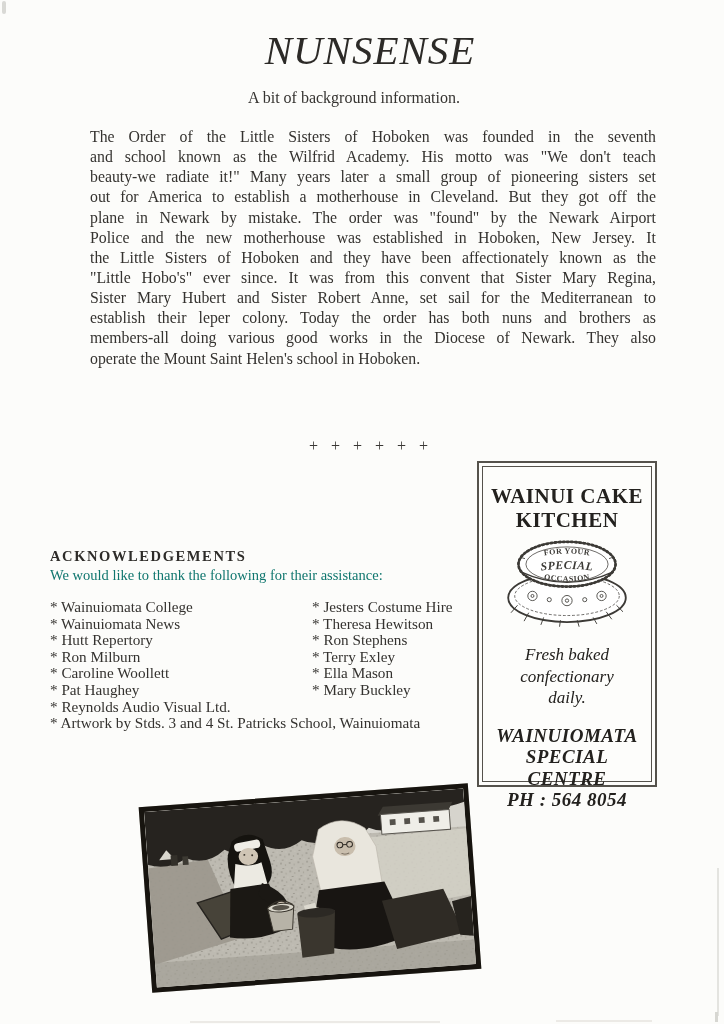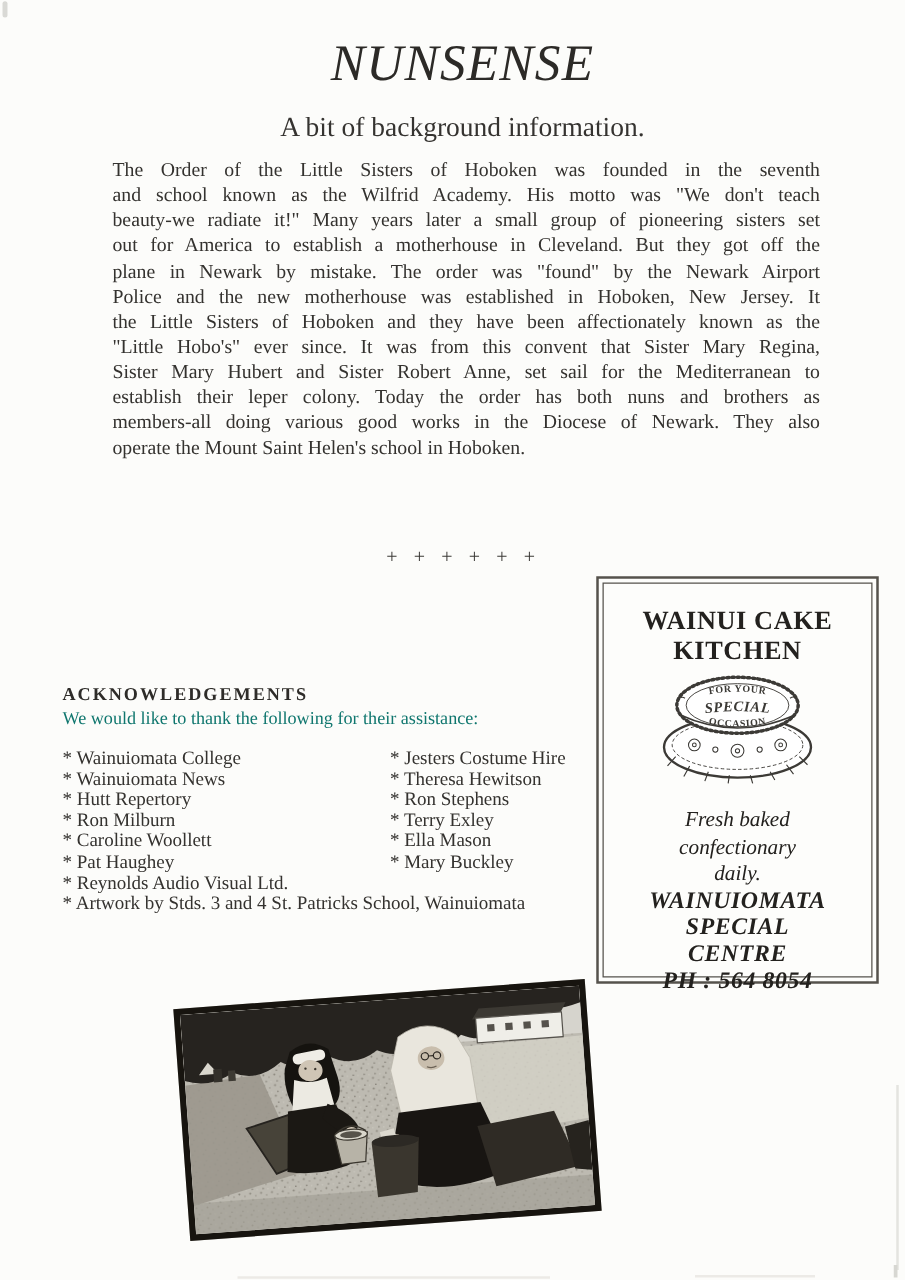--- a/index.html
+++ b/index.html
@@ -2,46 +2,46 @@
 <html><head>
 <meta charset="utf-8">
 <style>
   html,body{margin:0;padding:0;}
   body{width:724px;height:1024px;background:#fcfcfa;font-family:"Liberation Serif",serif;color:#33312e;}
   .page{position:relative;width:724px;height:1024px;overflow:hidden;background:#fcfcfa;}
 
   
   .title{position:absolute;left:16px;top:26px;width:708px;text-align:center;
          font-style:italic;font-size:41px;letter-spacing:1px;color:#2c2a27;}
-  .subtitle{position:absolute;left:16px;top:89px;width:708px;text-align:center;font-size:22px;color:#353330;}
+  .subtitle{position:absolute;left:0;top:89px;width:708px;text-align:center;font-size:16px;color:#353330;}
 
   
   .intro{position:absolute;left:90px;top:127px;width:566px;font-size:15.8px;color:#34322f;}
   .pline{height:20.15px;line-height:20.15px;text-align:justify;text-align-last:justify;white-space:normal;}
   .pline.last{text-align-last:left;}
 
   .plusline{position:absolute;left:16px;top:437px;width:708px;text-align:center;
             font-size:16px;letter-spacing:3px;word-spacing:3px;color:#3a3835;}
 
   
   .ack-head{position:absolute;left:50px;top:548px;font-size:14.5px;font-weight:bold;letter-spacing:1.6px;color:#2e2c29;}
   .ack-sub{position:absolute;left:50px;top:567px;font-size:14.5px;color:#0f766e;}
   .ack-col{position:absolute;top:599px;font-size:15.2px;color:#34322f;}
   .ack-col.left{left:50px;}
   .ack-col.right{left:312px;}
   .ack-item{height:16.6px;line-height:16.6px;white-space:nowrap;}
 
   
-  .ad{position:absolute;left:477px;top:461px;width:226px;height:326px;box-sizing:border-box;
+  .ad{position:absolute;left:477px;top:461px;width:180px;height:326px;box-sizing:border-box;
       border:2px solid #55524c;padding:3px;background:#fdfdfb;}
   .ad-inner{border:1px solid #55524c;height:100%;box-sizing:border-box;text-align:center;color:#23211e;}
   .ad-title{margin-top:17px;font-size:21px;font-weight:bold;letter-spacing:0.5px;line-height:24px;}
   .ad-cake{margin-top:2px;}
   .ad-tagline{font-style:italic;font-size:17px;line-height:21.5px;margin-top:12px;}
-  .ad-loc{margin-top:0;font-style:italic;font-weight:bold;font-size:19px;line-height:21.5px;letter-spacing:0.5px;}
+  .ad-loc{margin-top:16px;font-style:italic;font-weight:bold;font-size:19px;line-height:21.5px;letter-spacing:0.5px;}
 
   
   .photo{position:absolute;left:145px;top:795px;width:330px;height:186px;box-sizing:border-box;
          border:5px solid #17140f;transform:rotate(-4.2deg);background:#c4c2bb;}
   .photo svg{display:block;width:100%;height:100%;}
 
   
   .mark{position:absolute;pointer-events:none;}
   .mark-tl{left:2px;top:1px;width:4px;height:13px;background:#d9d9d5;border-radius:2px;}
   .mark-right{left:717px;top:868px;width:2px;height:148px;background:#e4e4e0;}

